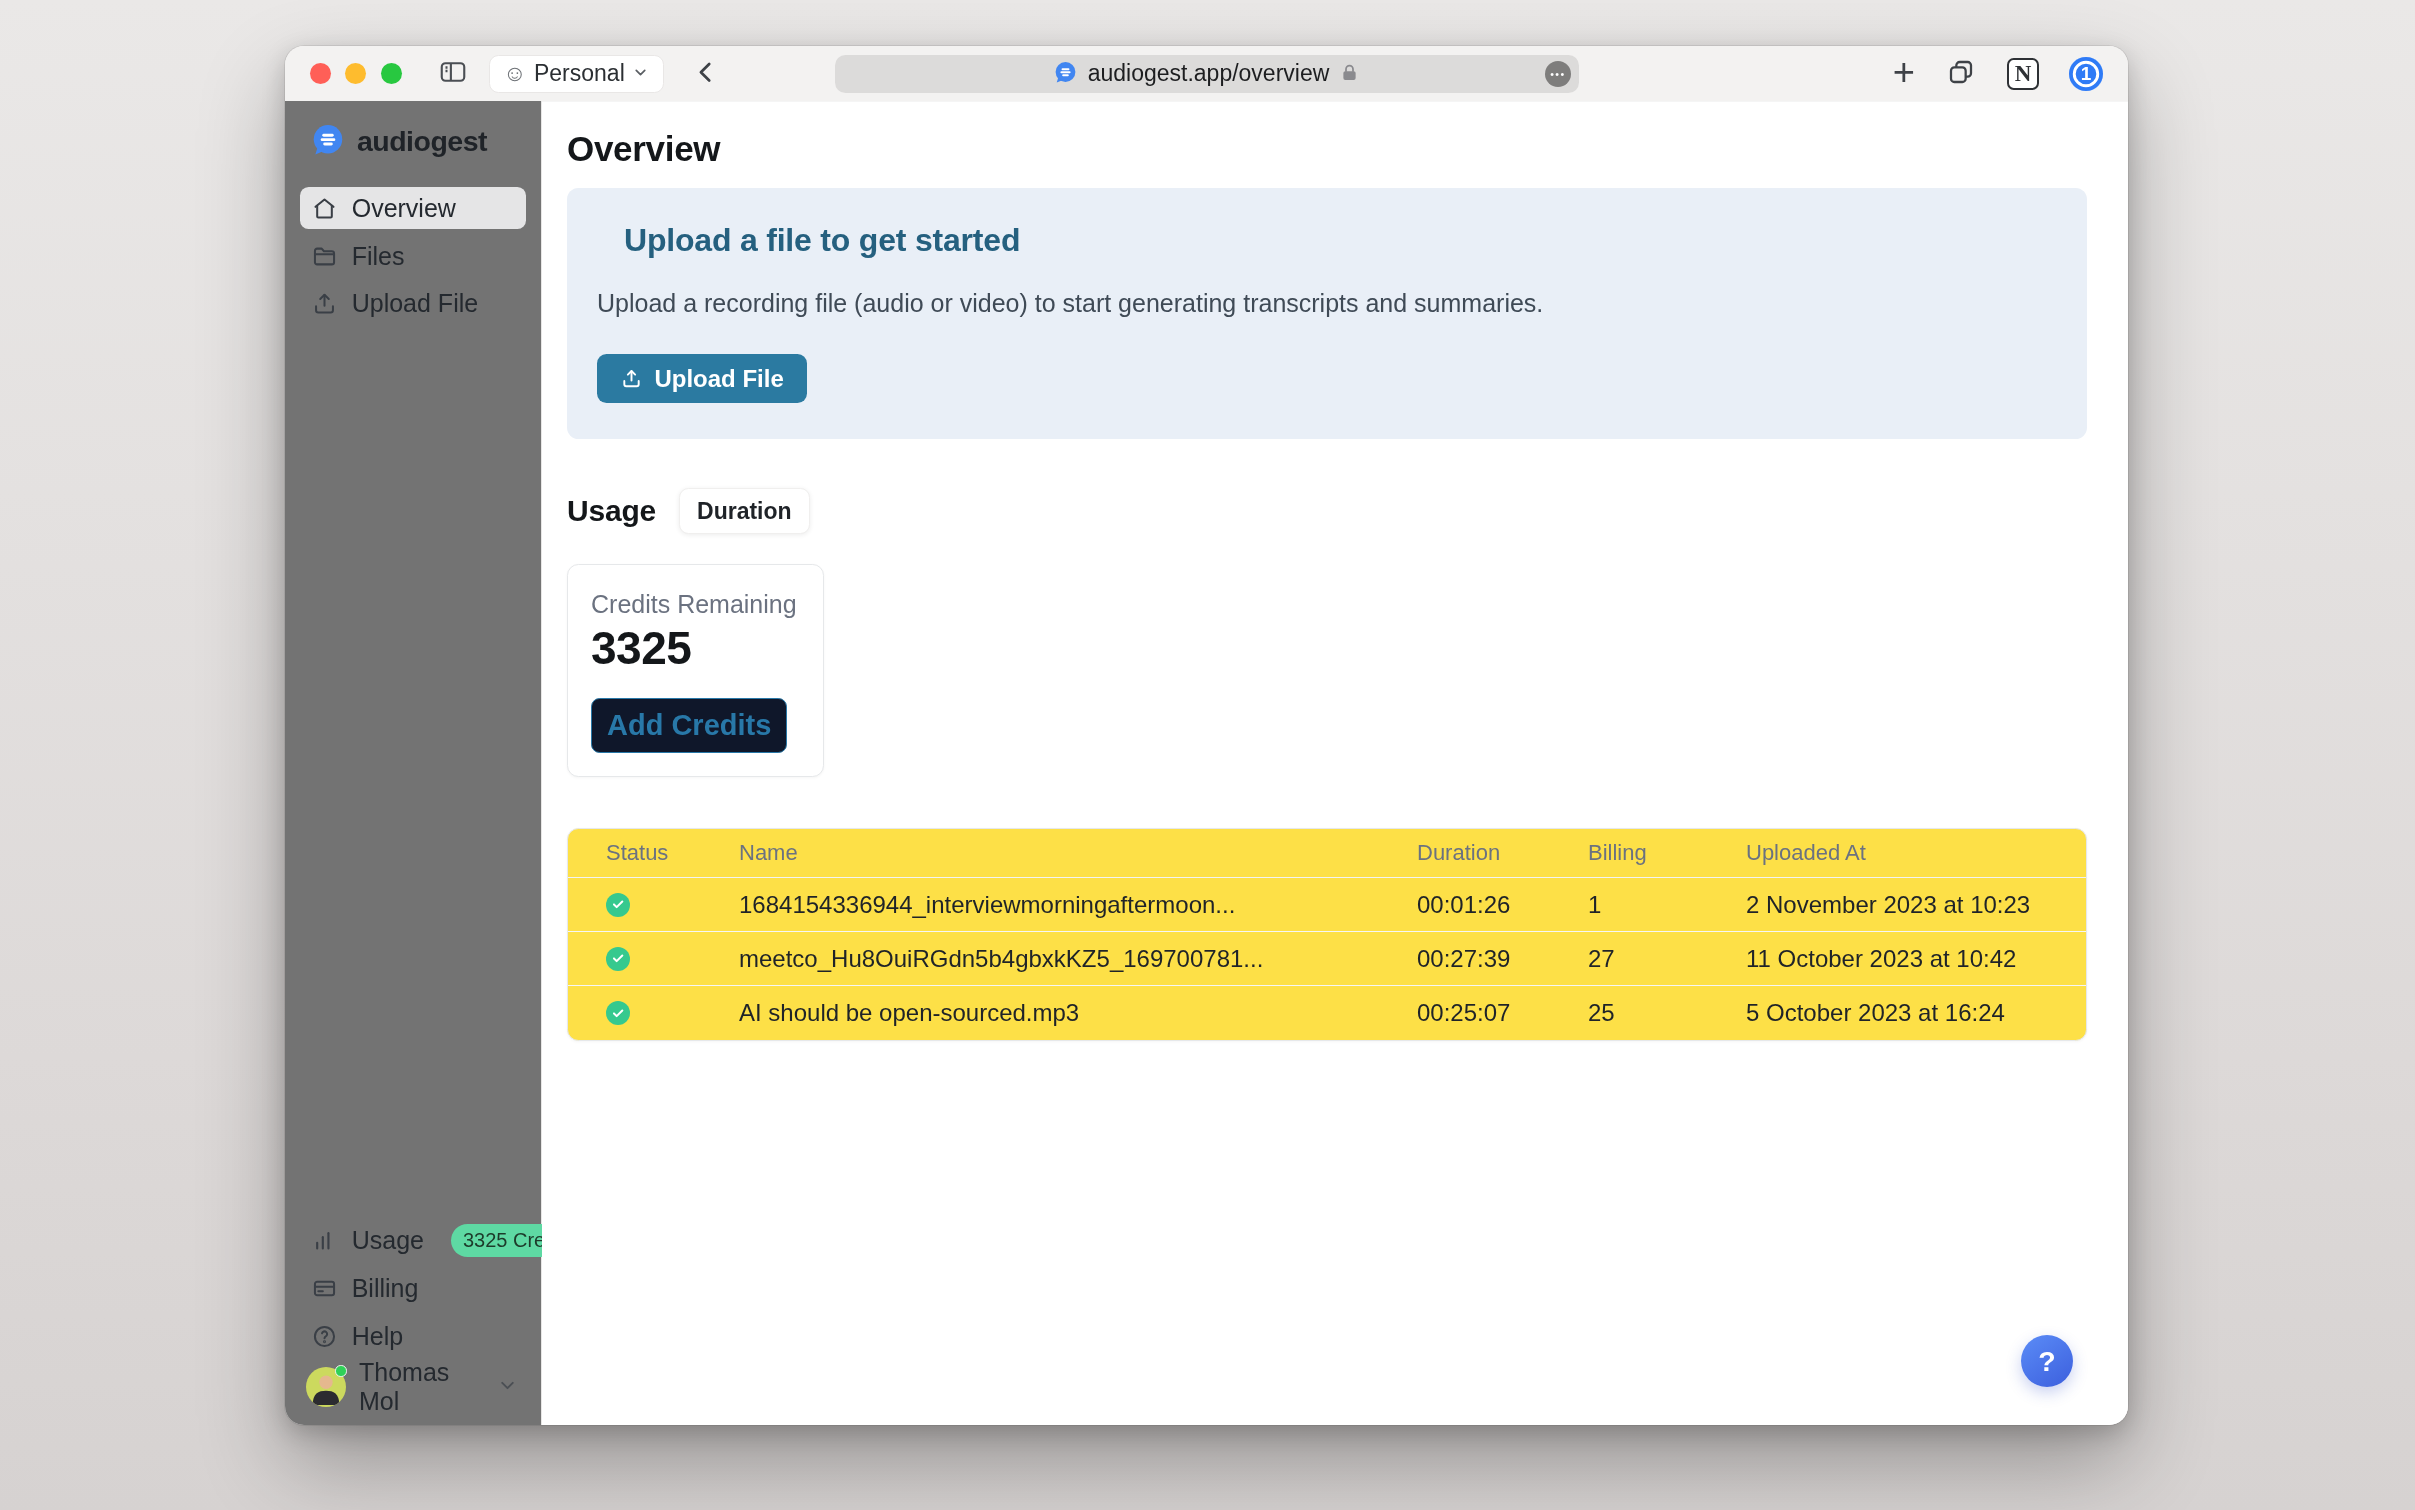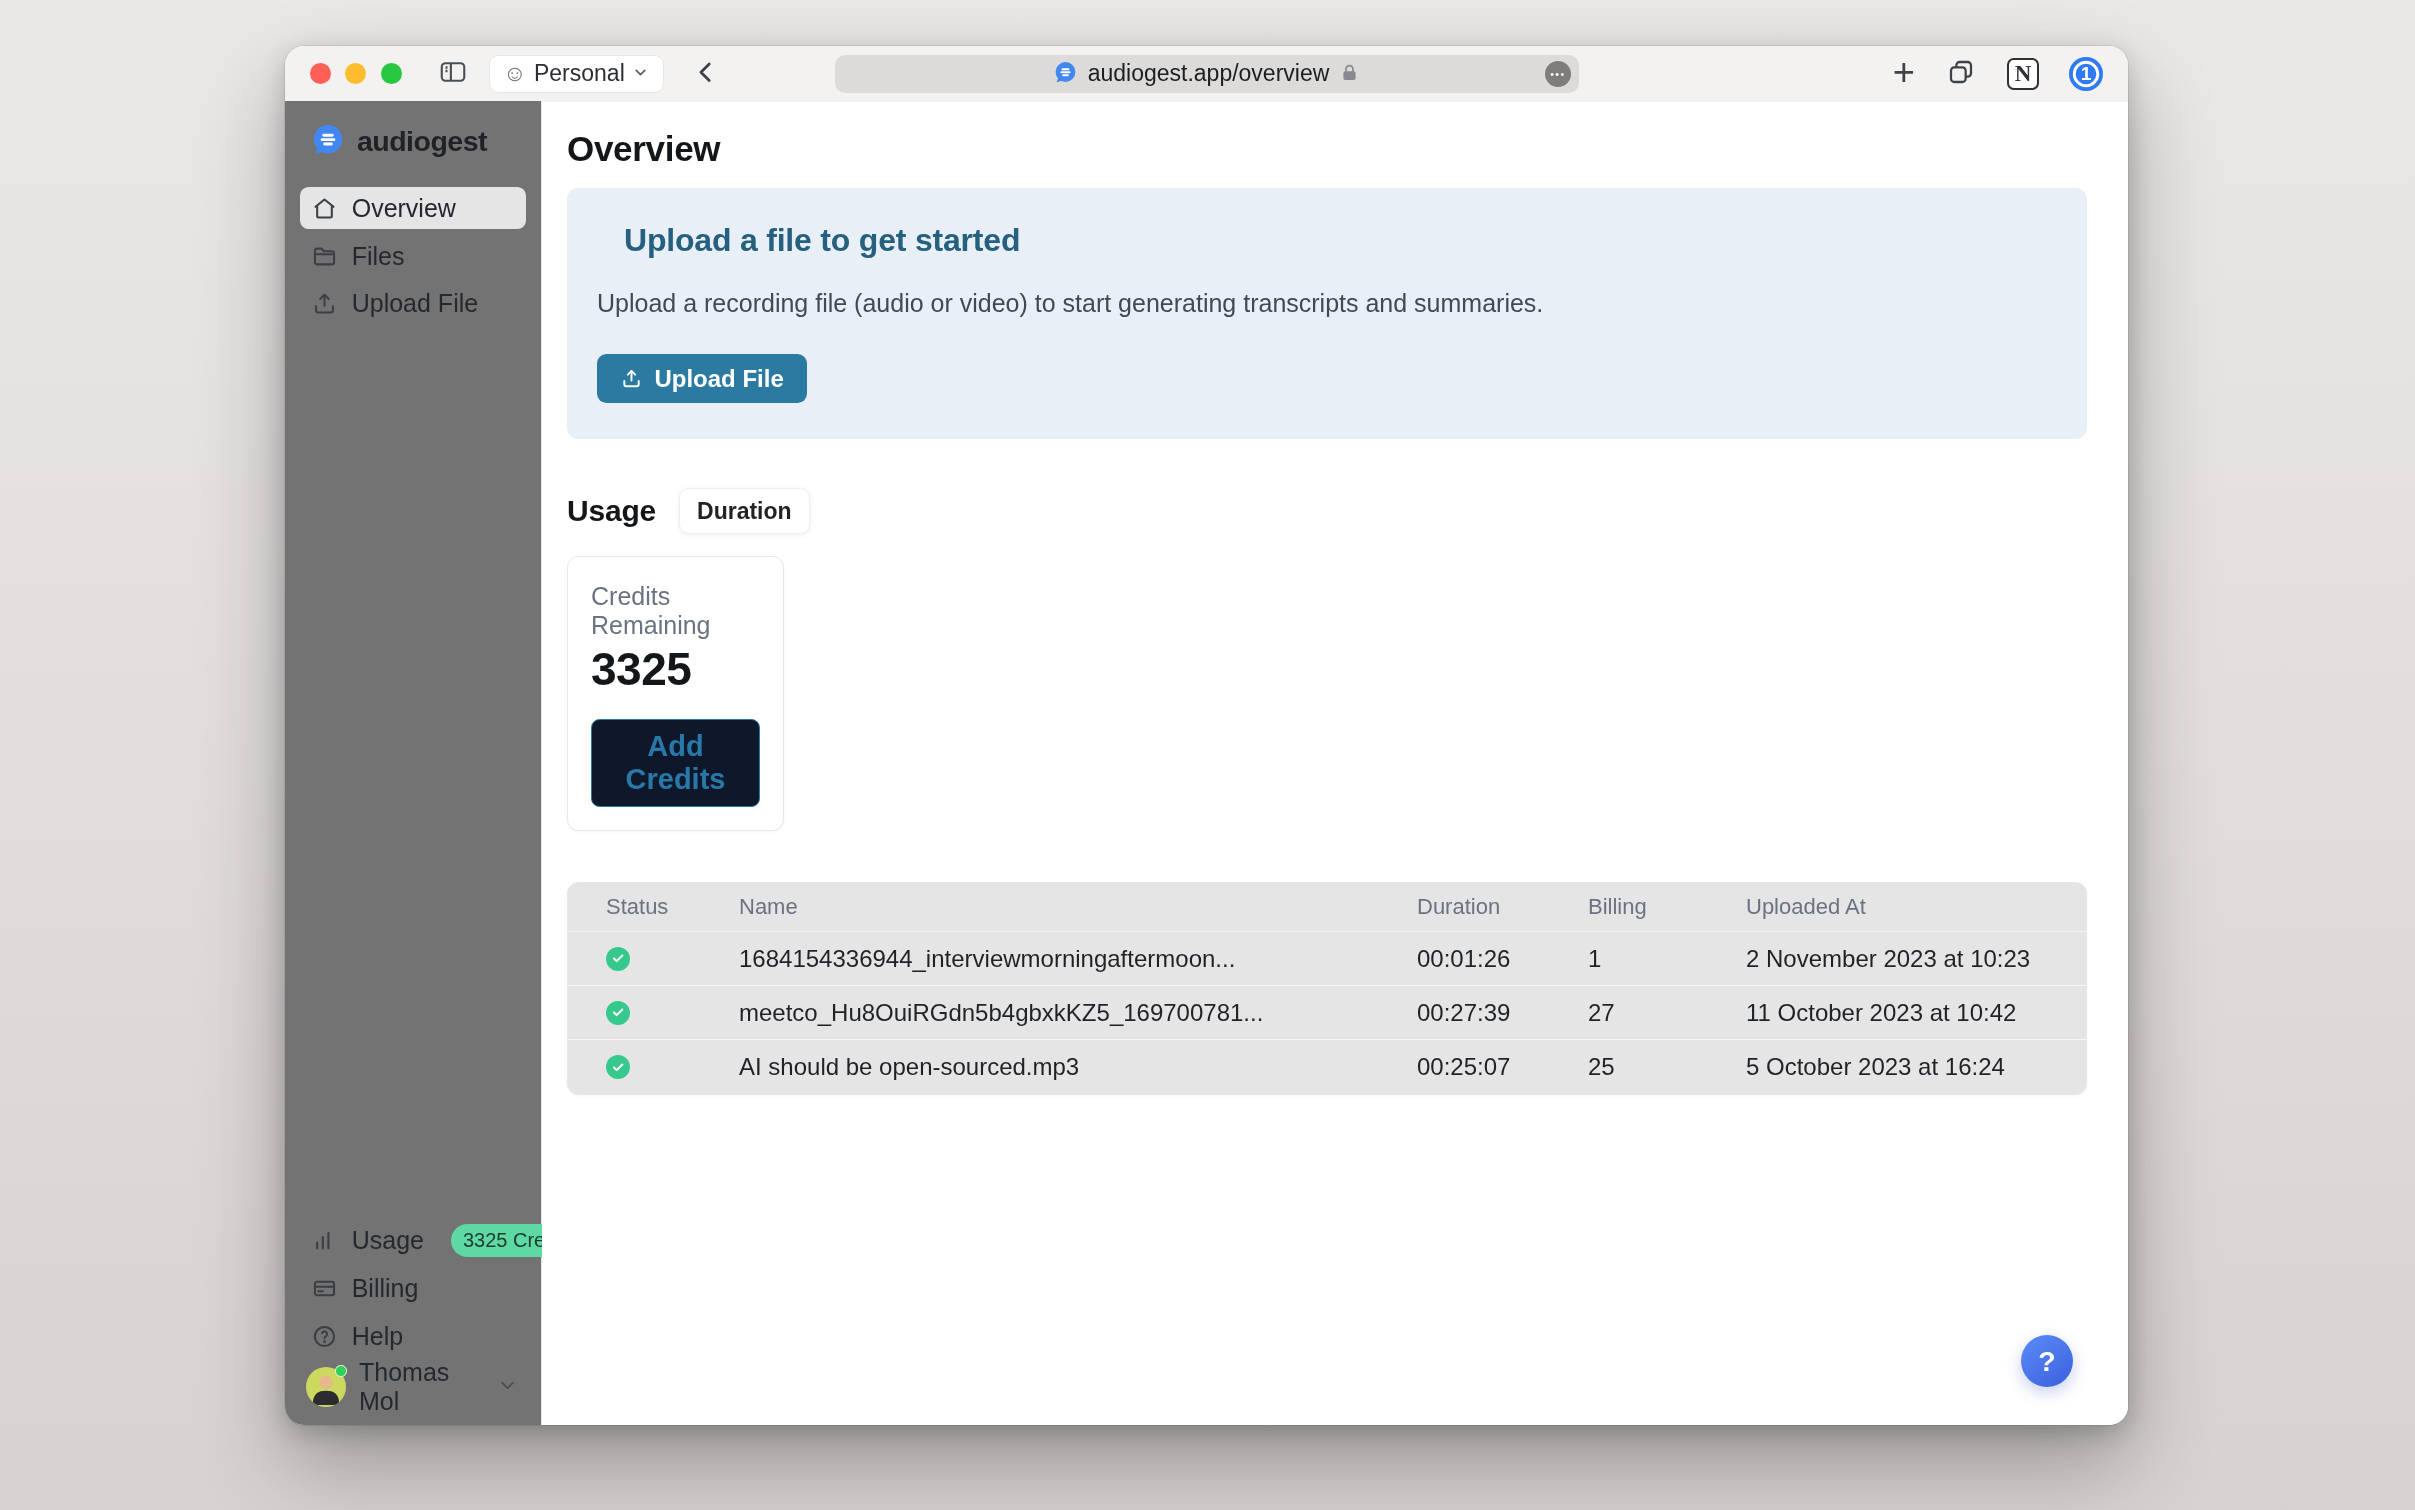--- a/index.html
+++ b/index.html
@@ -95,33 +95,33 @@
   }
   .section-head { display:flex; align-items:center; gap:23px; }
   .section-title { font-size:30px; font-weight:700; color:#14171a; letter-spacing:-0.2px; }
   .soft-btn {
     background:#fff; border:1px solid #f0efee; box-shadow:0 1px 4.8px rgba(0,0,0,.08);
     border-radius:9.5px; padding:8.6px 17px; font-size:23px; font-weight:600; color:#1f2328;
     font-family:"Liberation Sans", sans-serif; cursor:pointer; white-space:nowrap;
   }
   .usage-section { margin-top:49px; }
   .usage-card {
-    margin-top:22px; width:217px; border:1px solid #e6e8ea; border-radius:11.4px;
+    margin-top:30px; width:257px; border:1px solid #e6e8ea; border-radius:11.4px;
     box-shadow:0 1px 2.9px rgba(0,0,0,.04); padding:25px 23px 23px 23px; background:#fff;
   }
   .credits-label { font-size:25px; color:#6b7280; }
   .credits-value { margin-top:1.9px; font-size:46px; font-weight:700; color:#14171a; letter-spacing:-0.5px; }
   .add-credits-btn {
     margin-top:23px; background:#0f172a; border:1.9px solid #2878a8; color:#2878a8;
     border-radius:8.6px; padding:10px 15px; font-size:29px; font-weight:600;
     font-family:"Liberation Sans", sans-serif; cursor:pointer;
   }
   .files-section { margin-top:51px; }
   .table-card {
-    margin-top:17px; border:1px solid #e6e8ea; border-radius:11.4px; background:#e5e5e5;
+    margin-top:17px; border:1px solid #e6e8ea; border-radius:11.4px; background:#fde047;
     box-shadow:0 1px 2.9px rgba(0,0,0,.04); overflow:hidden;
   }
   .t-row { display:grid; grid-template-columns:171px 678px 171px 158px 1fr; align-items:center; }
   .t-head { height:49px; border-bottom:1px solid #f2f3f4; }
   .t-head .t-cell { font-size:22px; color:#6b7280; }
   .t-body-row { height:54px; border-bottom:1px solid #f5f6f7; cursor:pointer; }
   .t-body-row:last-child { border-bottom:none; }
   .t-cell { font-size:24px; color:#1f2328; padding-right:15px; white-space:nowrap; overflow:hidden; }
   .t-cell.first { padding-left:38px; }
   .check-pill {

